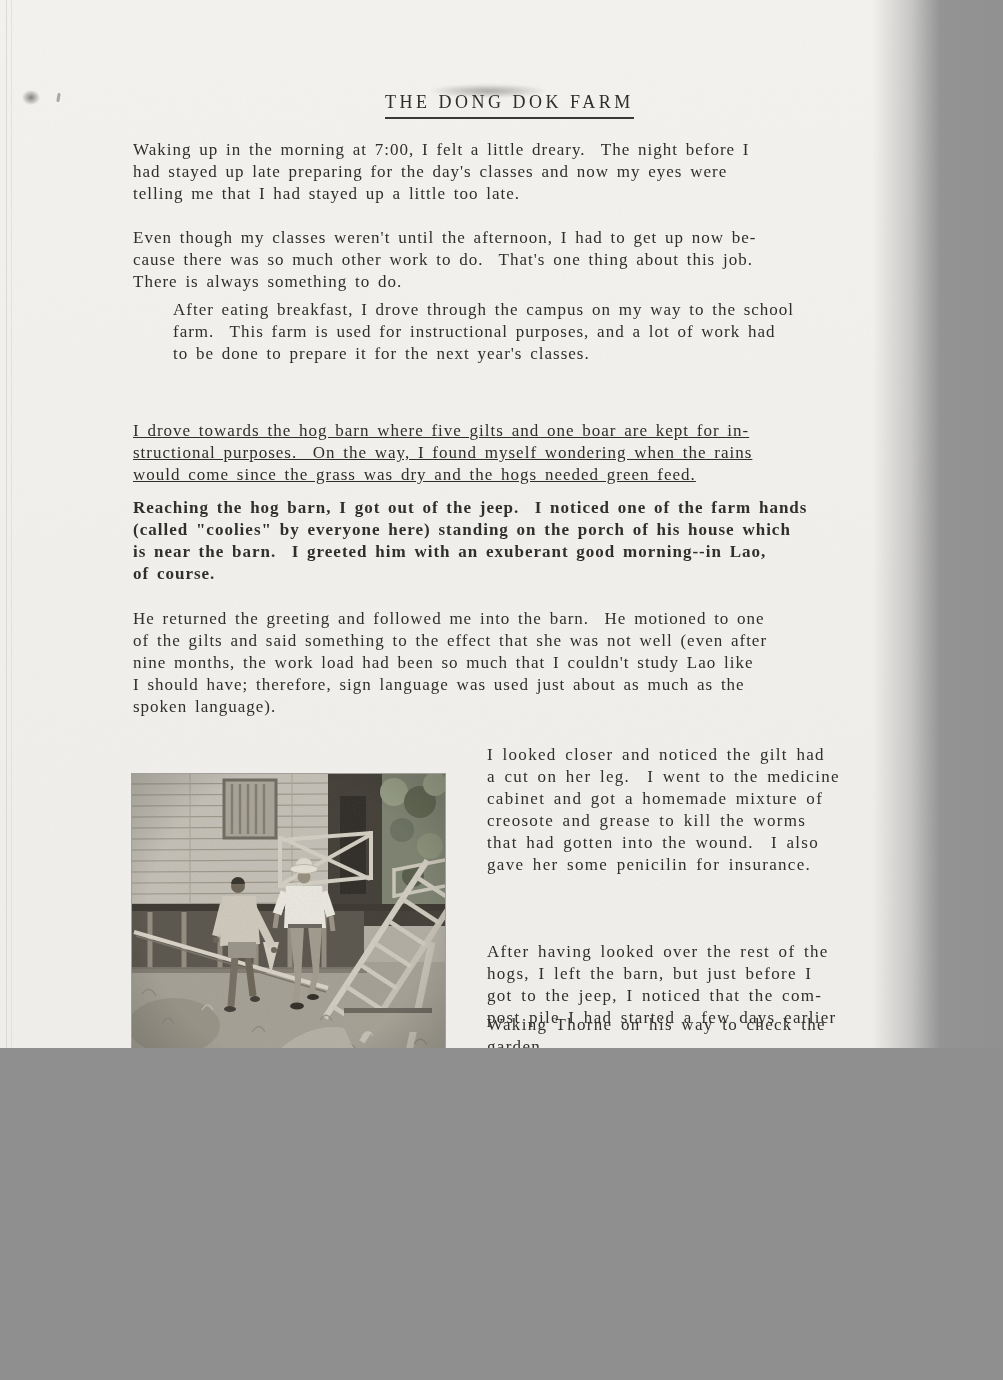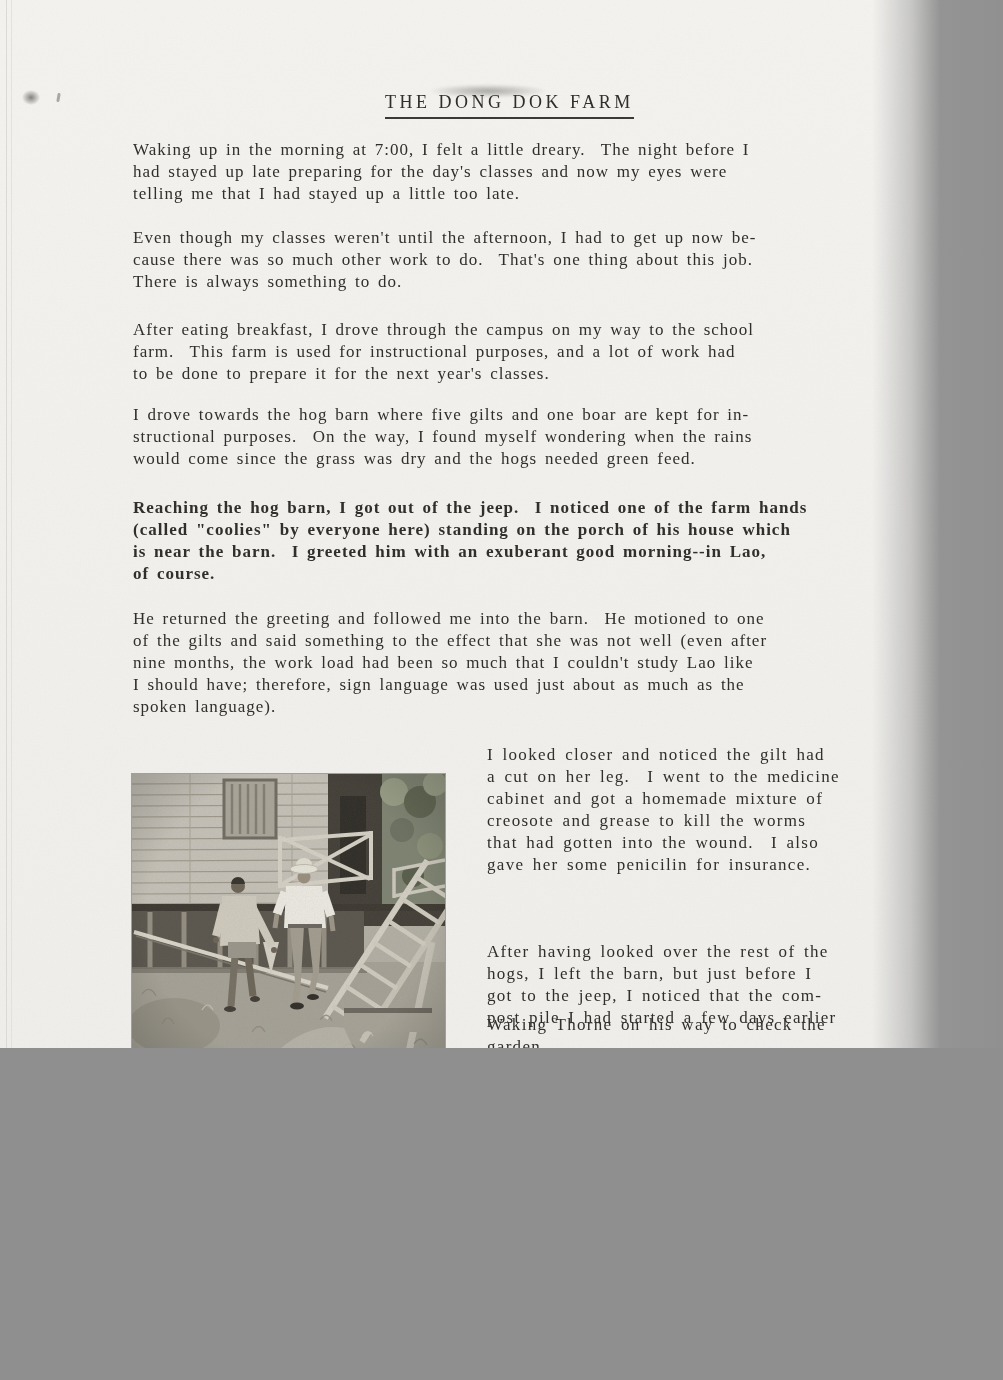--- a/index.html
+++ b/index.html
@@ -45,24 +45,24 @@
   <div class="smudge-title"></div>
 
   <div class="title">THE DONG DOK FARM</div>
 
   <p class="body-text main-col" style="top:139px;">Waking up in the morning at 7:00, I felt a little dreary.  The night before I
 had stayed up late preparing for the day's classes and now my eyes were
 telling me that I had stayed up a little too late.</p>
   <p class="body-text main-col" style="top:227px;">Even though my classes weren't until the afternoon, I had to get up now be-
 cause there was so much other work to do.  That's one thing about this job.
 There is always something to do.</p>
-  <p class="body-text main-col" style="top:319px;">After eating breakfast, I drove through the campus on my way to the school
+  <p class="body-text main-col" style="top:299px;margin-left:40px;">After eating breakfast, I drove through the campus on my way to the school
 farm.  This farm is used for instructional purposes, and a lot of work had
 to be done to prepare it for the next year's classes.</p>
-  <p class="body-text main-col" style="top:404px;">I drove towards the hog barn where five gilts and one boar are kept for in-
+  <p class="body-text main-col" style="top:420px;text-decoration:underline;">I drove towards the hog barn where five gilts and one boar are kept for in-
 structional purposes.  On the way, I found myself wondering when the rains
 would come since the grass was dry and the hogs needed green feed.</p>
   <p class="body-text main-col" style="top:497px;font-weight:bold;">Reaching the hog barn, I got out of the jeep.  I noticed one of the farm hands
 (called "coolies" by everyone here) standing on the porch of his house which
 is near the barn.  I greeted him with an exuberant good morning--in Lao,
 of course.</p>
   <p class="body-text main-col" style="top:608px;">He returned the greeting and followed me into the barn.  He motioned to one
 of the gilts and said something to the effect that she was not well (even after
 nine months, the work load had been so much that I couldn't study Lao like
 I should have; therefore, sign language was used just about as much as the

